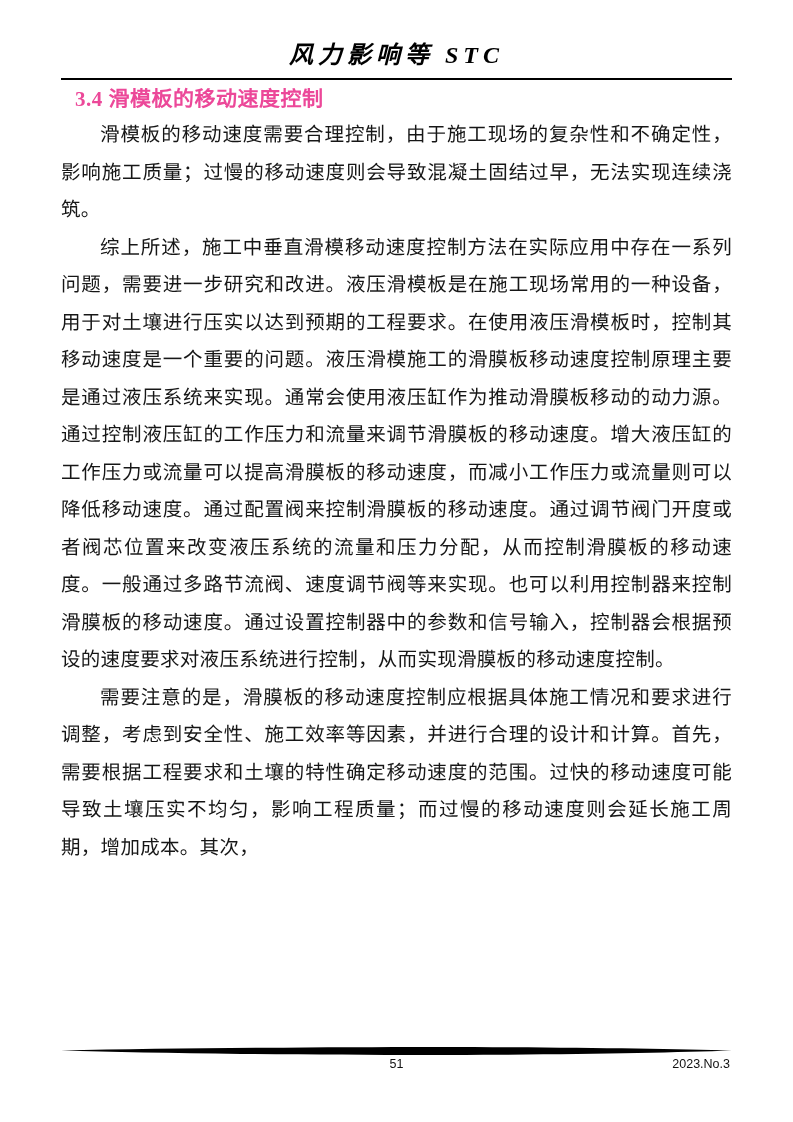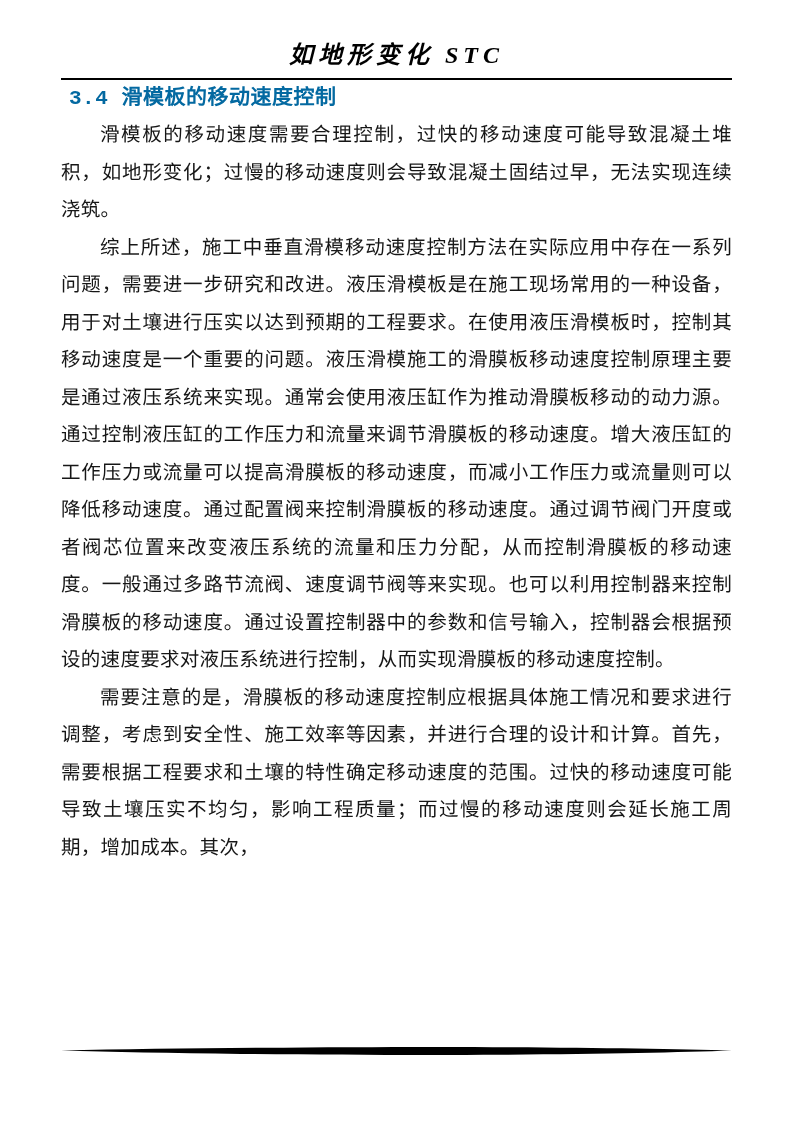--- a/index.html
+++ b/index.html
@@ -31,27 +31,27 @@
     line-height: 30px;
     font-family: "Liberation Serif", "DejaVu Serif", serif;
     color: #000000;
   }
   .header-rule {
     border: none;
     border-top: 2px solid #000000;
     margin: 8px 0 0 0;
   }
   .section-heading {
-    margin: 6px 0 4px 8px;
+    margin: 6px 0 4px 14px;
     font-size: 21px;
     font-weight: bold;
     line-height: 26px;
     letter-spacing: 0.5px;
-    font-family: Liberation Mono, monospace;
-    color: #0369a1;
+    font-family: Liberation Serif, serif;
+    color: #ec4899;
   }
   .body-text {
     height: 928px;
     overflow: hidden;
   }
   .body-text p {
     margin: 0;
     text-indent: 2em;
     font-size: 19.5px;
     line-height: 37.5px;
@@ -91,39 +91,43 @@
     top: 0;
   }
 </style>
 </head>
 <body>
 
 <div class="page">
 
   <div class="content">
 
-    <div class="journal-header">如地形变化 STC</div>
+    <div class="journal-header">风力影响等 STC</div>
 
     <hr class="header-rule">
 
     <h2 class="section-heading">3.4 滑模板的移动速度控制</h2>
 
     <div class="body-text">
-      <p>滑模板的移动速度需要合理控制，过快的移动速度可能导致混凝土堆积，如地形变化；过慢的移动速度则会导致混凝土固结过早，无法实现连续浇筑。</p>
+      <p>滑模板的移动速度需要合理控制，由于施工现场的复杂性和不确定性，影响施工质量；过慢的移动速度则会导致混凝土固结过早，无法实现连续浇筑。</p>
       <p>综上所述，施工中垂直滑模移动速度控制方法在实际应用中存在一系列问题，需要进一步研究和改进。液压滑模板是在施工现场常用的一种设备，用于对土壤进行压实以达到预期的工程要求。在使用液压滑模板时，控制其移动速度是一个重要的问题。液压滑模施工的滑膜板移动速度控制原理主要是通过液压系统来实现。通常会使用液压缸作为推动滑膜板移动的动力源。通过控制液压缸的工作压力和流量来调节滑膜板的移动速度。增大液压缸的工作压力或流量可以提高滑膜板的移动速度，而减小工作压力或流量则可以降低移动速度。通过配置阀来控制滑膜板的移动速度。通过调节阀门开度或者阀芯位置来改变液压系统的流量和压力分配，从而控制滑膜板的移动速度。一般通过多路节流阀、速度调节阀等来实现。也可以利用控制器来控制滑膜板的移动速度。通过设置控制器中的参数和信号输入，控制器会根据预设的速度要求对液压系统进行控制，从而实现滑膜板的移动速度控制。</p>
       <p>需要注意的是，滑膜板的移动速度控制应根据具体施工情况和要求进行调整，考虑到安全性、施工效率等因素，并进行合理的设计和计算。首先，需要根据工程要求和土壤的特性确定移动速度的范围。过快的移动速度可能导致土壤压实不均匀，影响工程质量；而过慢的移动速度则会延长施工周期，增加成本。其次，</p>
     </div>
 
   </div>
 
   <div class="footer">
     <svg class="footer-bar" viewBox="0 0 671 10" preserveAspectRatio="none" aria-hidden="true">
       <path d="M0,4.5
                C 60,3.2 130,2.4 200,1.8
                C 290,1.0 380,0.6 450,1.2
                C 540,1.8 620,3.0 671,4.6
                C 620,6.4 540,8.2 440,8.8
                C 360,9.3 270,8.9 180,7.9
                C 110,7.1 50,5.8 0,4.5 Z" fill="#000000"></path>
     </svg>
+    <div class="footer-row">
+      <span class="footer-page-number">51</span>
+      <span class="footer-issue">2023.No.3</span>
+    </div>
   </div>
 
 </div>
 
 </body></html>

